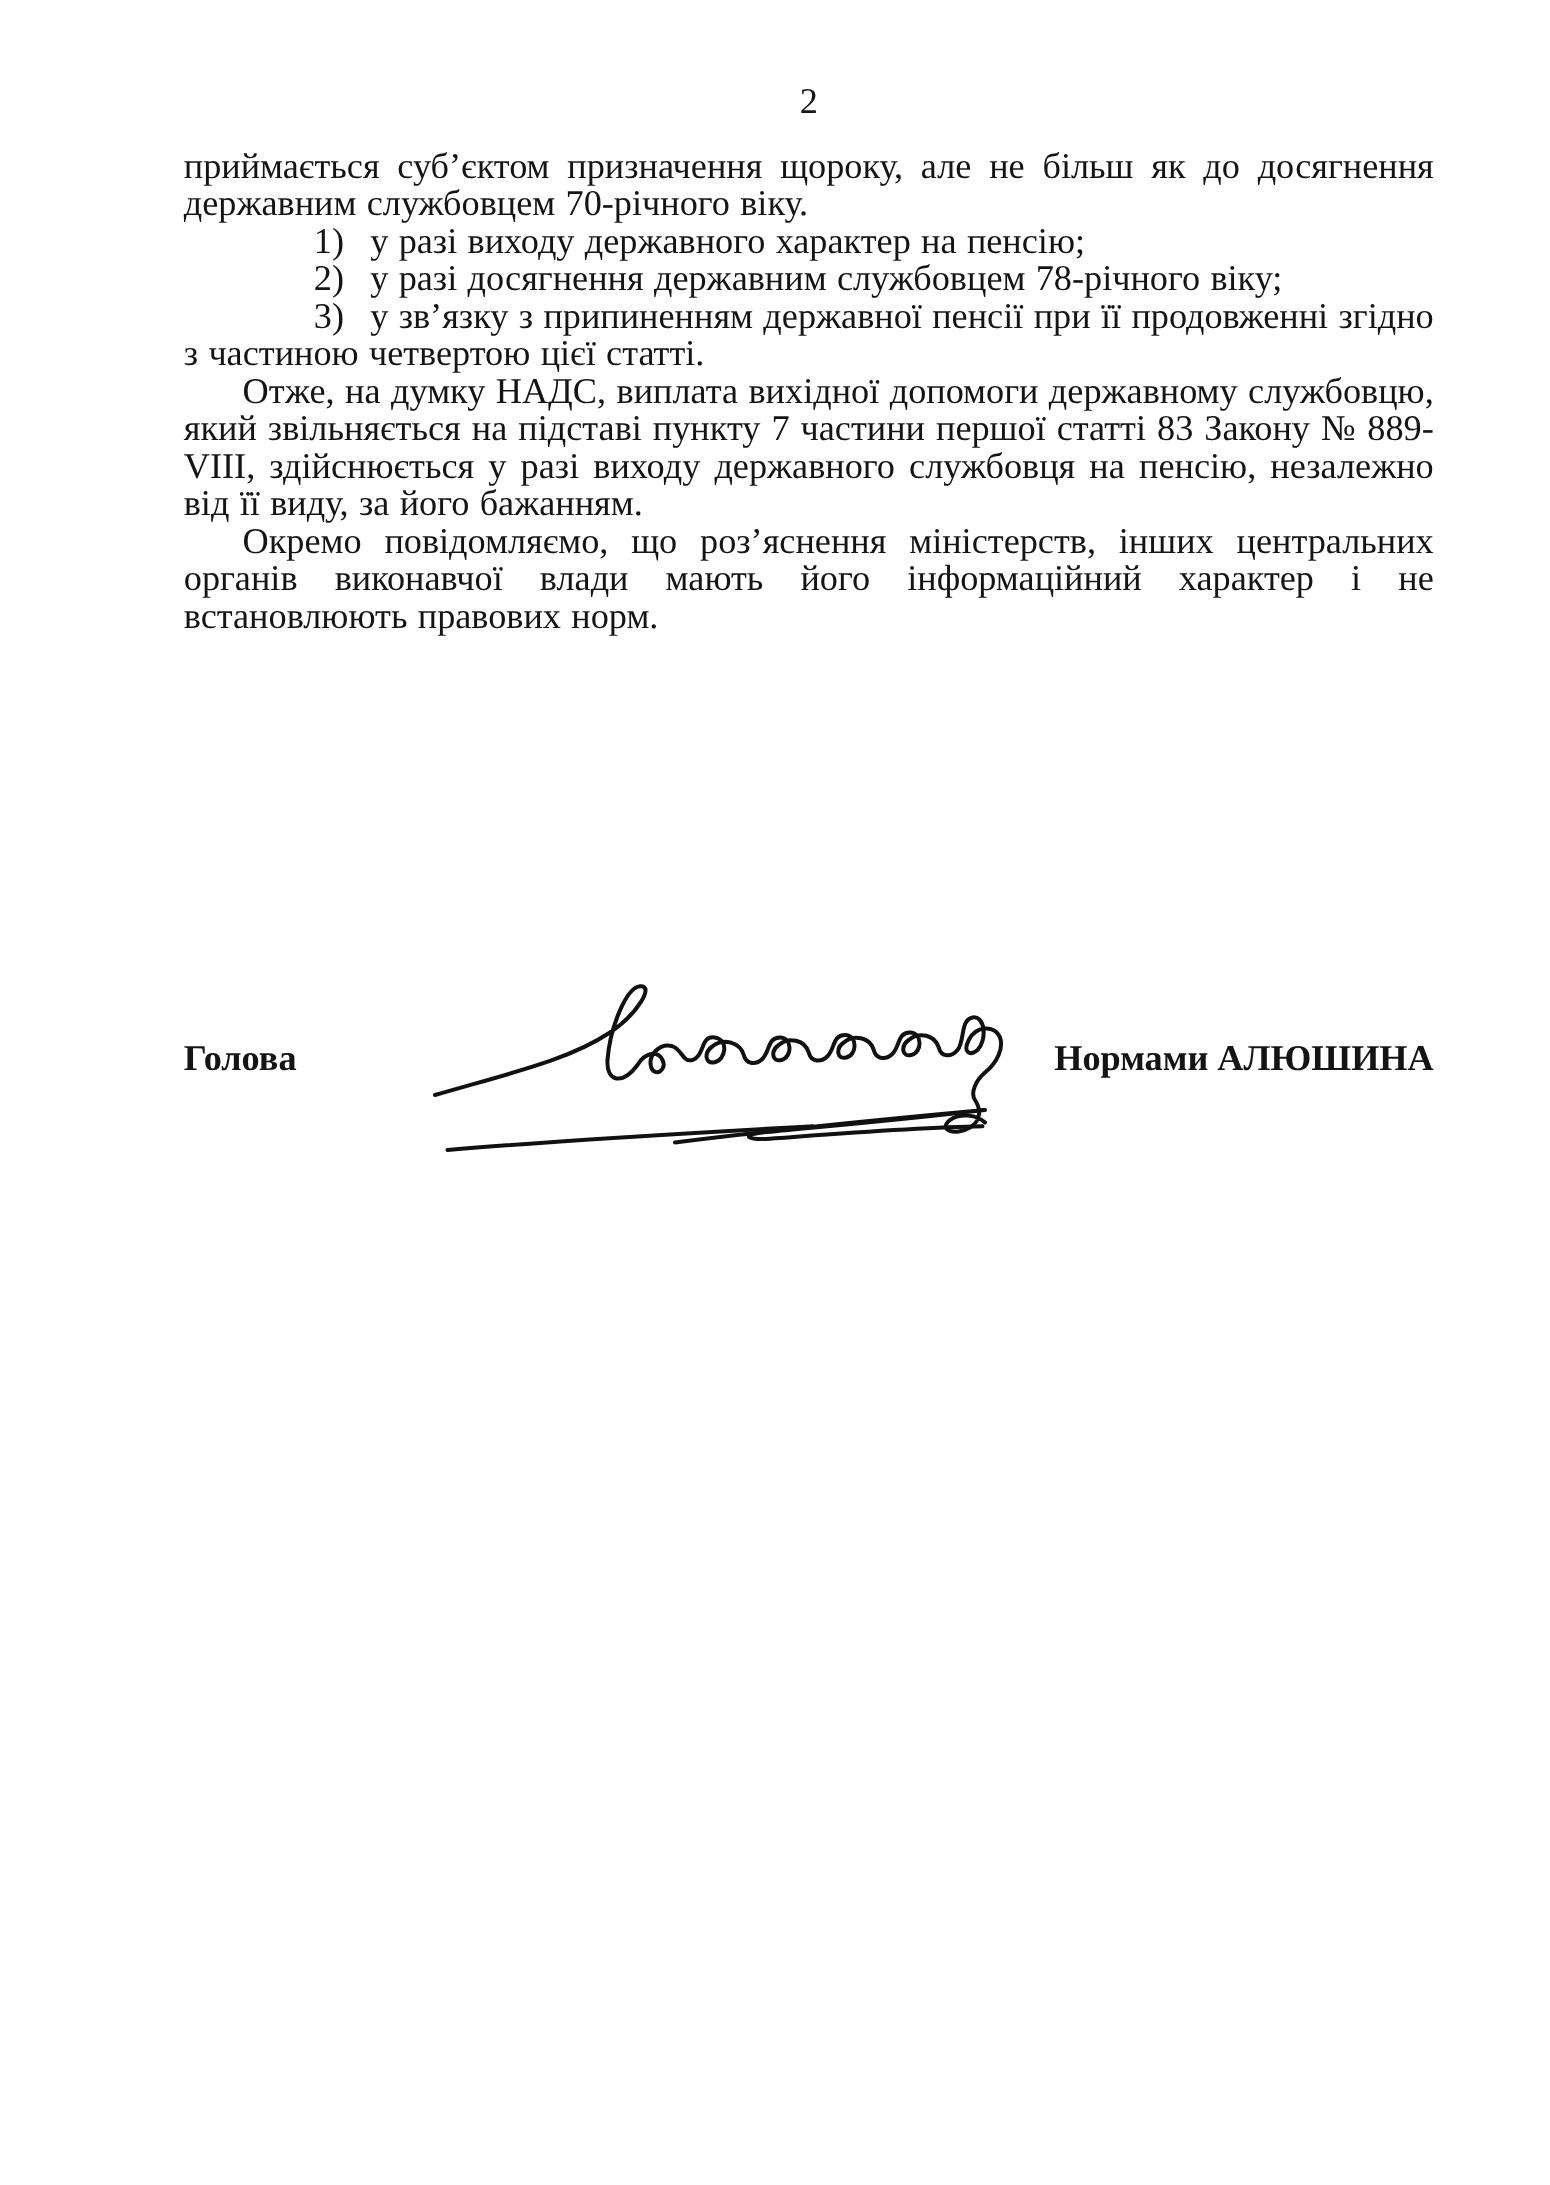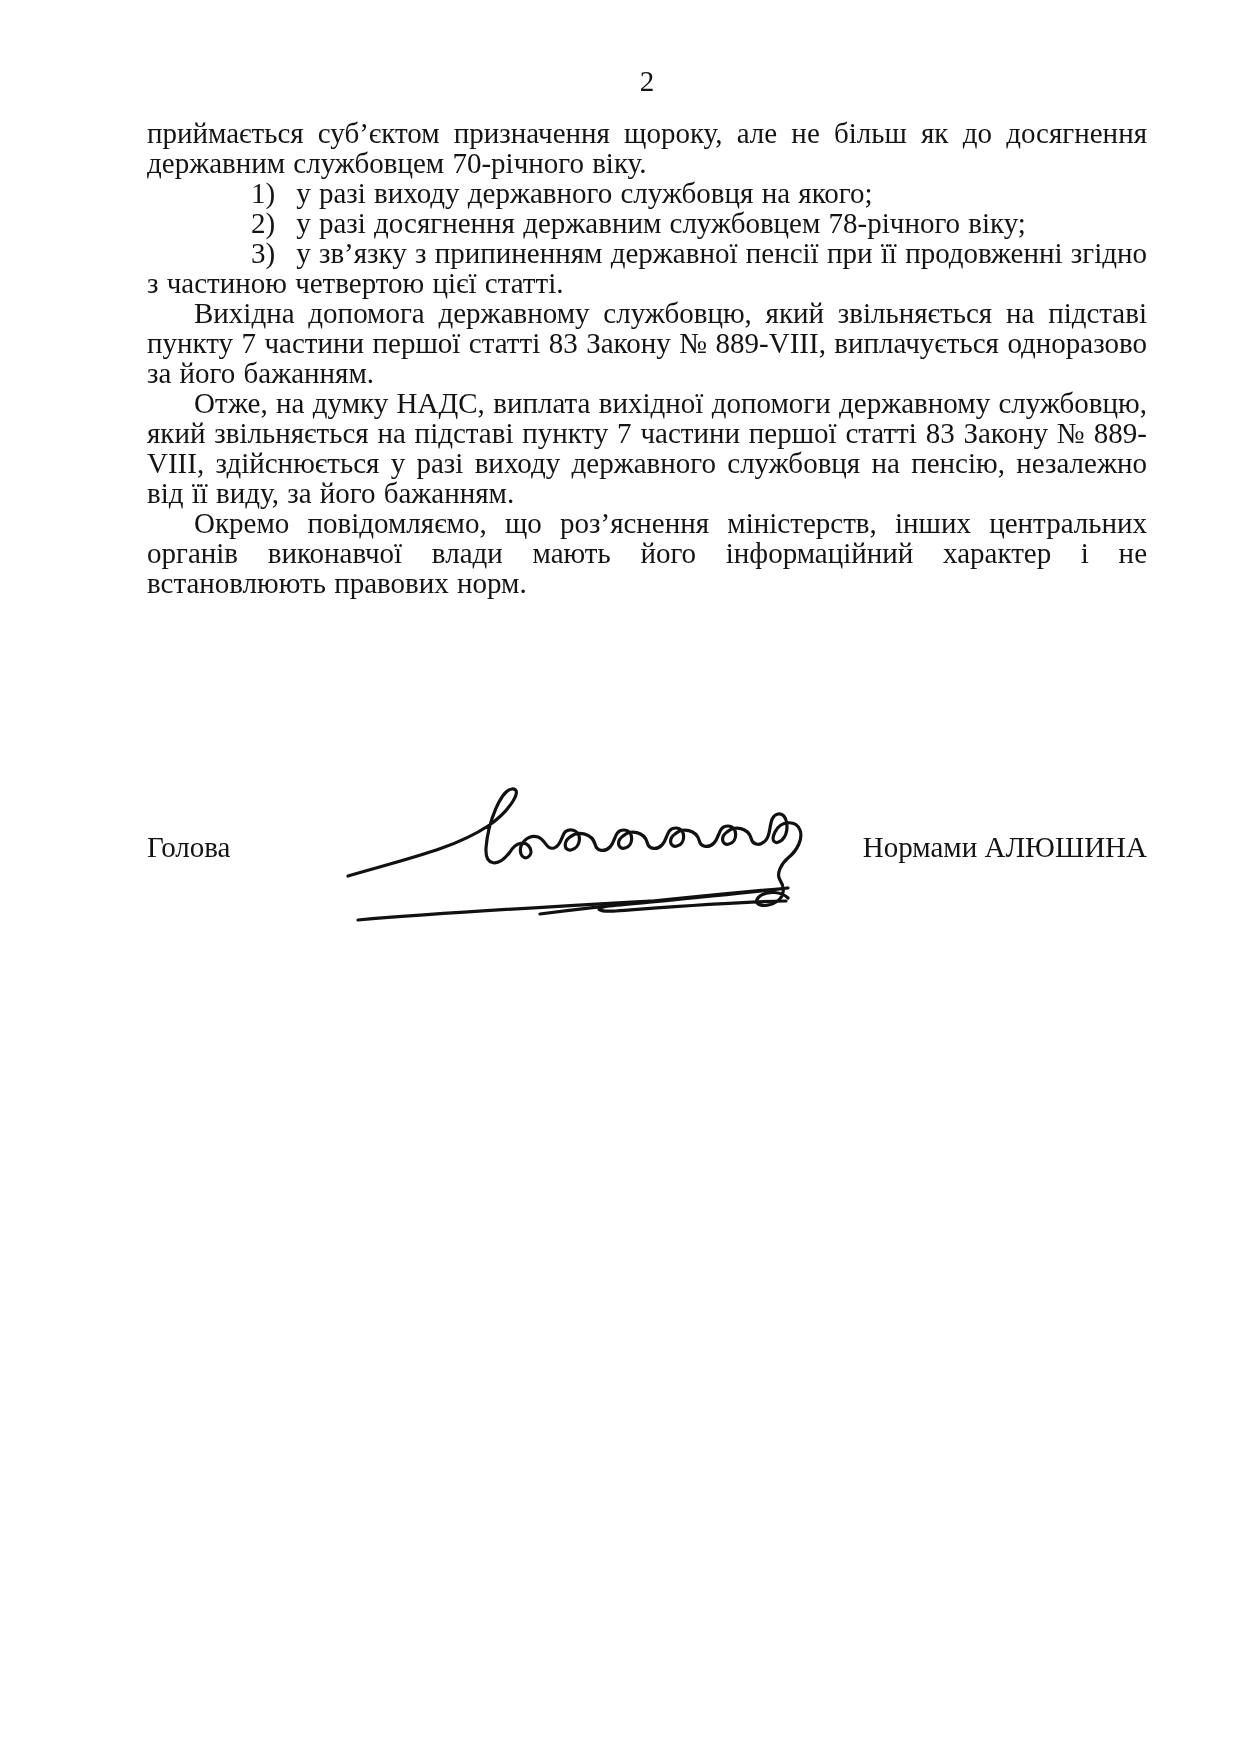--- a/index.html
+++ b/index.html
@@ -38,21 +38,21 @@
   .li-num    { padding-right: 21px; }
   .sig-row {
     position: absolute;
     left: 147px;
     top: 832px;
     width: 1000px;
     display: flex;
     justify-content: space-between;
     font-size: 29px;
     line-height: 30px;
-    font-weight: normal;
+    font-weight: bold;
   }
   .sig-svg {
     position: absolute;
     left: 340px;
     top: 784px;
     width: 470px;
     height: 140px;
   }
   .sig-svg path {
     fill: none;
@@ -64,25 +64,24 @@
 </style>
 </head>
 <body>
 
 <div class="page">
   <div class="content">
     <div class="page-num">2</div>
 
     <p class="cont">приймається суб’єктом призначення щороку, але не більш як до досягнення державним службовцем 70-річного віку.</p>
 
-    <p class="listitem"><span class="li-num">1)</span><span class="li-text">у разі виходу державного службовця на якого;</span></p>
+    <p class="listitem"><span class="li-num">1)</span><span class="li-text">у разі виходу державного характер на пенсію;</span></p>
     <p class="listitem"><span class="li-num">2)</span><span class="li-text">у разі досягнення державним службовцем 78-річного віку;</span></p>
     <p class="listitem"><span class="li-num">3)</span><span class="li-text">у зв’язку з припиненням державної пенсії при її продовженні згідно з частиною четвертою цієї статті.</span></p>
 
-    <p class="indent">Вихідна допомога державному службовцю, який звільняється на підставі пункту 7 частини першої статті 83 Закону №&nbsp;889-VIII, виплачується одноразово за його бажанням.</p>
     <p class="indent">Отже, на думку НАДС, виплата вихідної допомоги державному службовцю, який звільняється на підставі пункту 7 частини першої статті 83 Закону №&nbsp;889-VIII, здійснюється у разі виходу державного службовця на пенсію, незалежно від її виду, за його бажанням.</p>
     <p class="indent">Окремо повідомляємо, що роз’яснення міністерств, інших центральних органів виконавчої влади мають його інформаційний характер і не встановлюють правових норм.</p>
   </div>
 
   <svg class="sig-svg" viewBox="0 0 470 140" aria-hidden="true">
 
     <path d="M 8 92
              C 70 74, 115 64, 148 42
              C 170 27, 184 4, 172 5
              C 161 6, 148 38, 146 64

